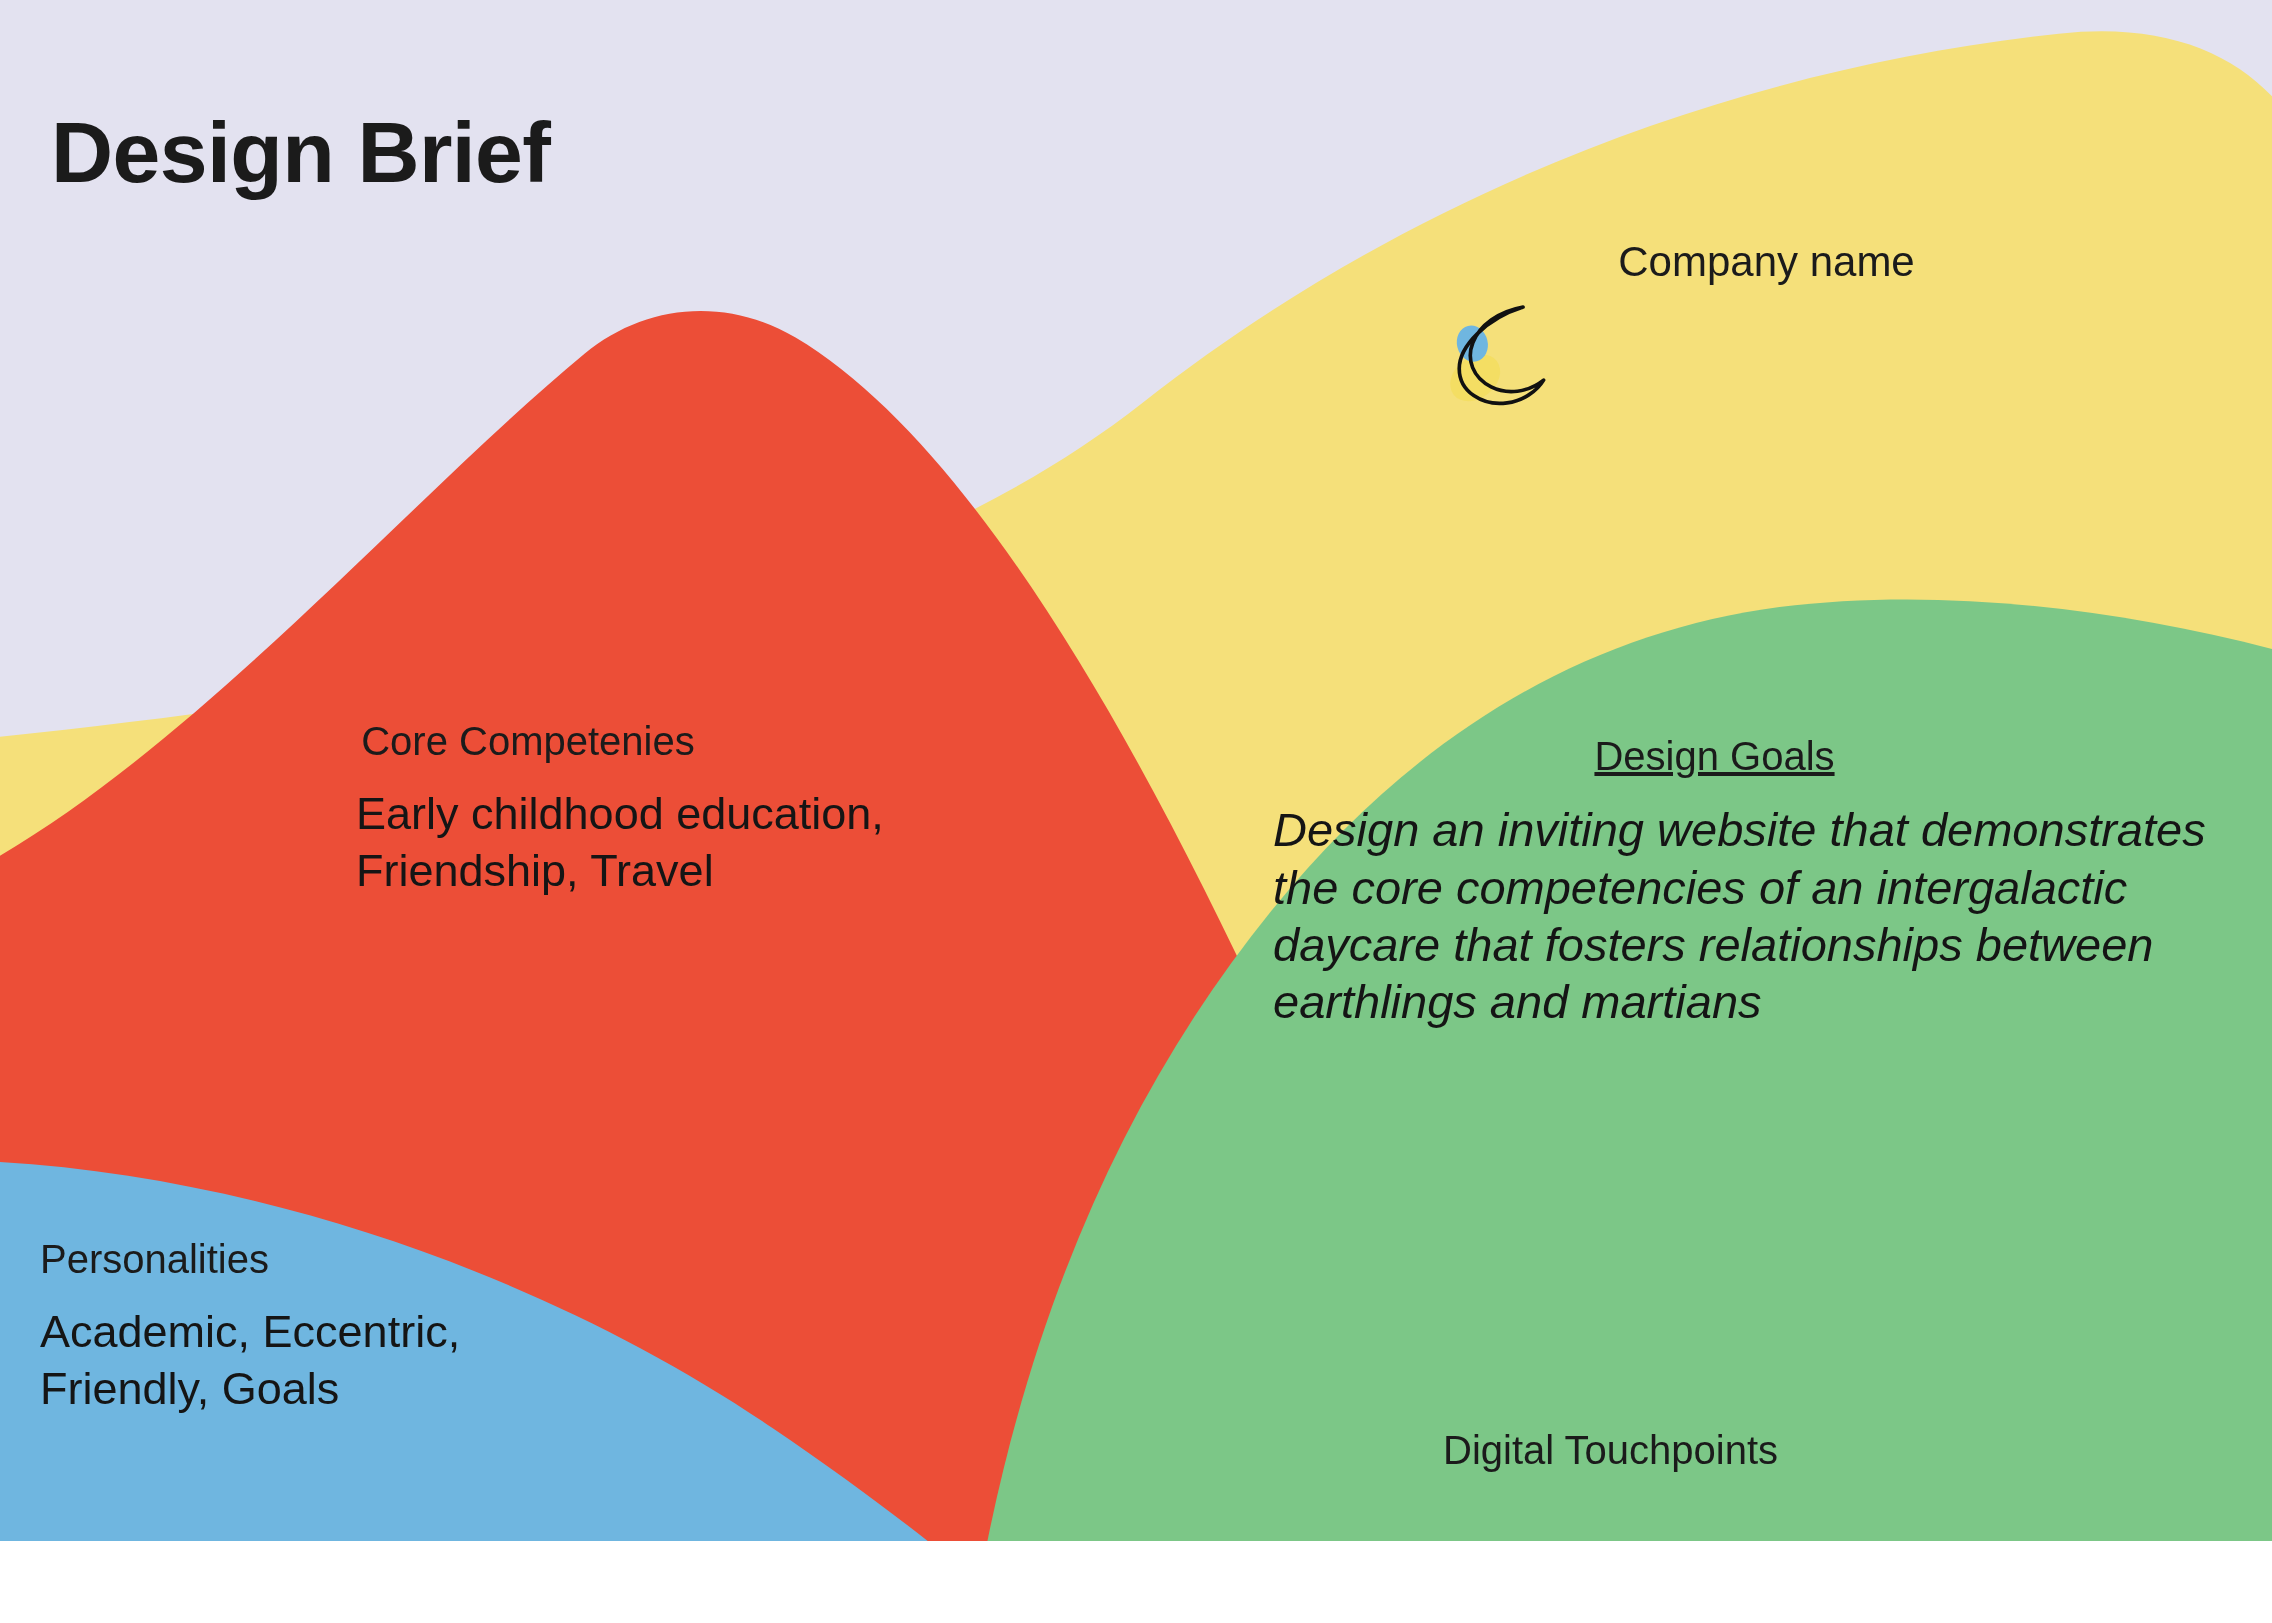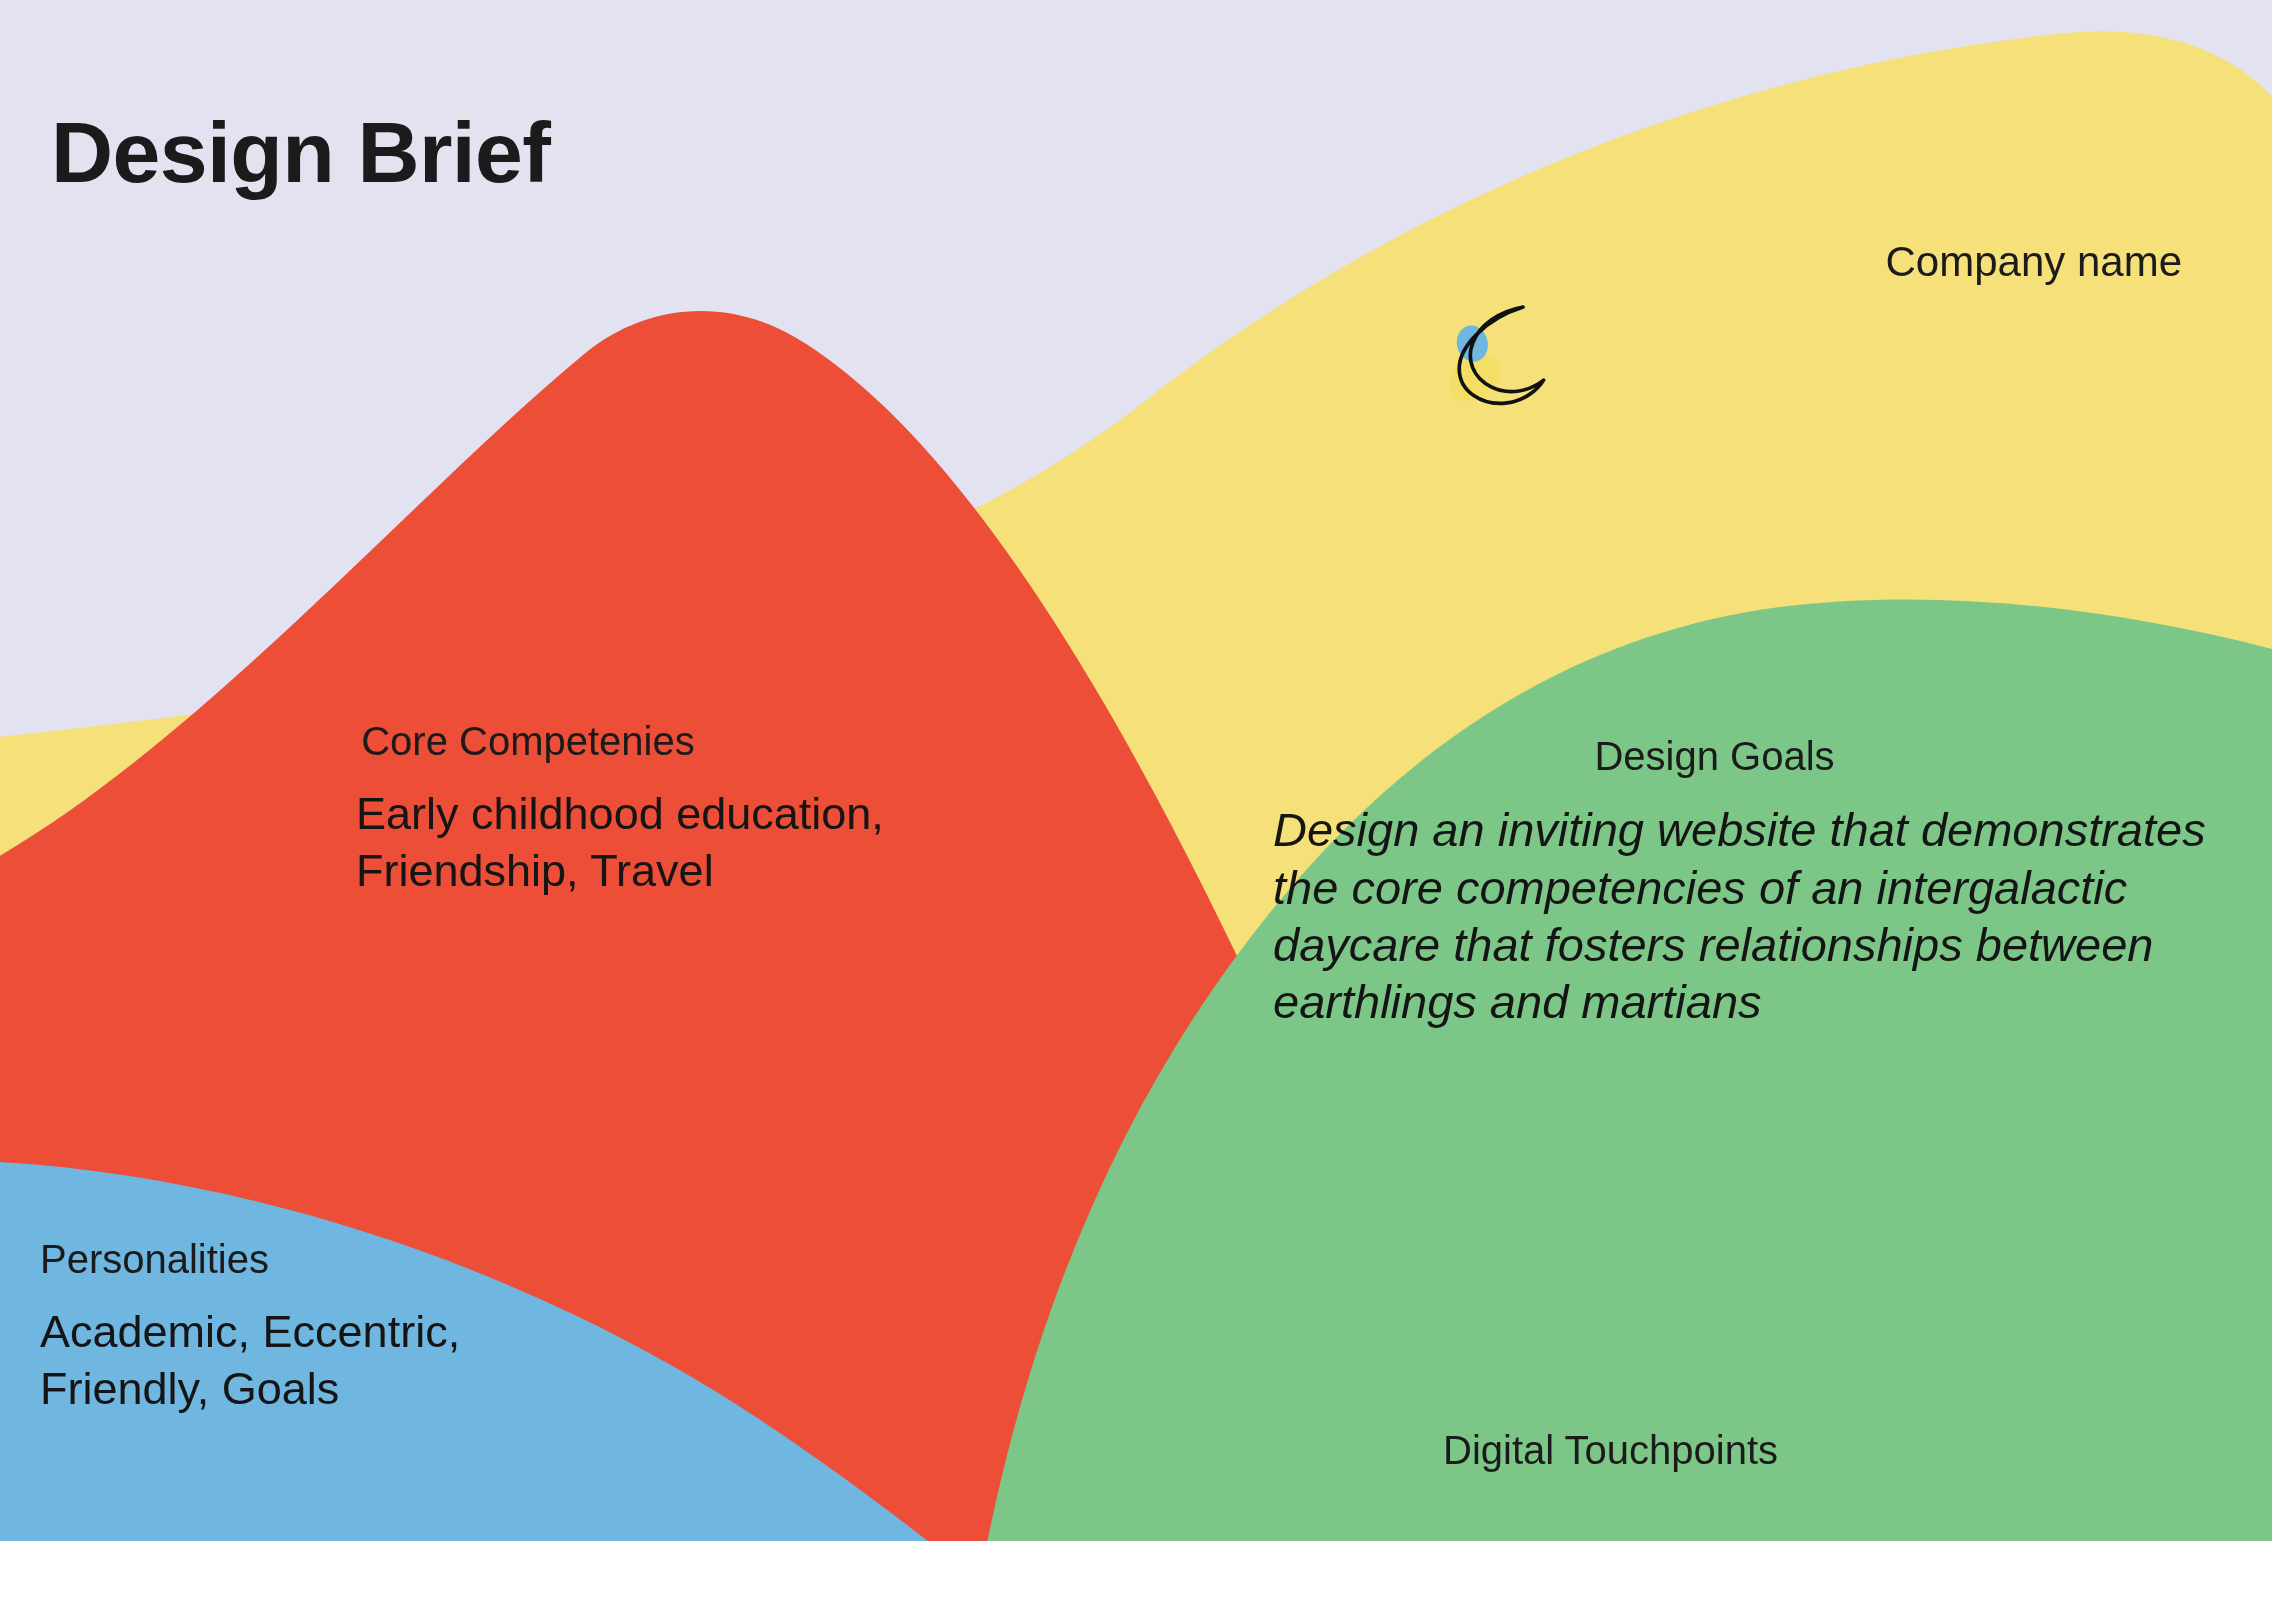--- a/index.html
+++ b/index.html
@@ -38,21 +38,21 @@
     line-height: 1;
     color: #1b1b1b;
     white-space: nowrap;
   }
 
   
   #company-block {
     left: 1338px;
     top: 240px;
     width: 844px;
-    text-align: right;
+    text-align: center;
   }
   #company-label {
     font-size: 42px;
     line-height: 1.05;
     color: #1b1b1b;
     margin-left: 13px;
   }
   #logo-row {
     display: flex;
     align-items: center;
@@ -97,20 +97,21 @@
   #core-block .section-head { margin-left: 5.2px; }
 
   #goals-block {
     left: 1273px;
     top: 734px;
     width: 961px;
   }
   #goals-block .section-head {
     text-align: center;
     margin-left: -78px;
+    text-decoration: underline;
   }
   #goals-block .section-body {
     font-size: 47px;
     line-height: 1.22;
     font-style: italic;
   }
 
   #personalities-block {
     left: 40px;
     top: 1237px;

